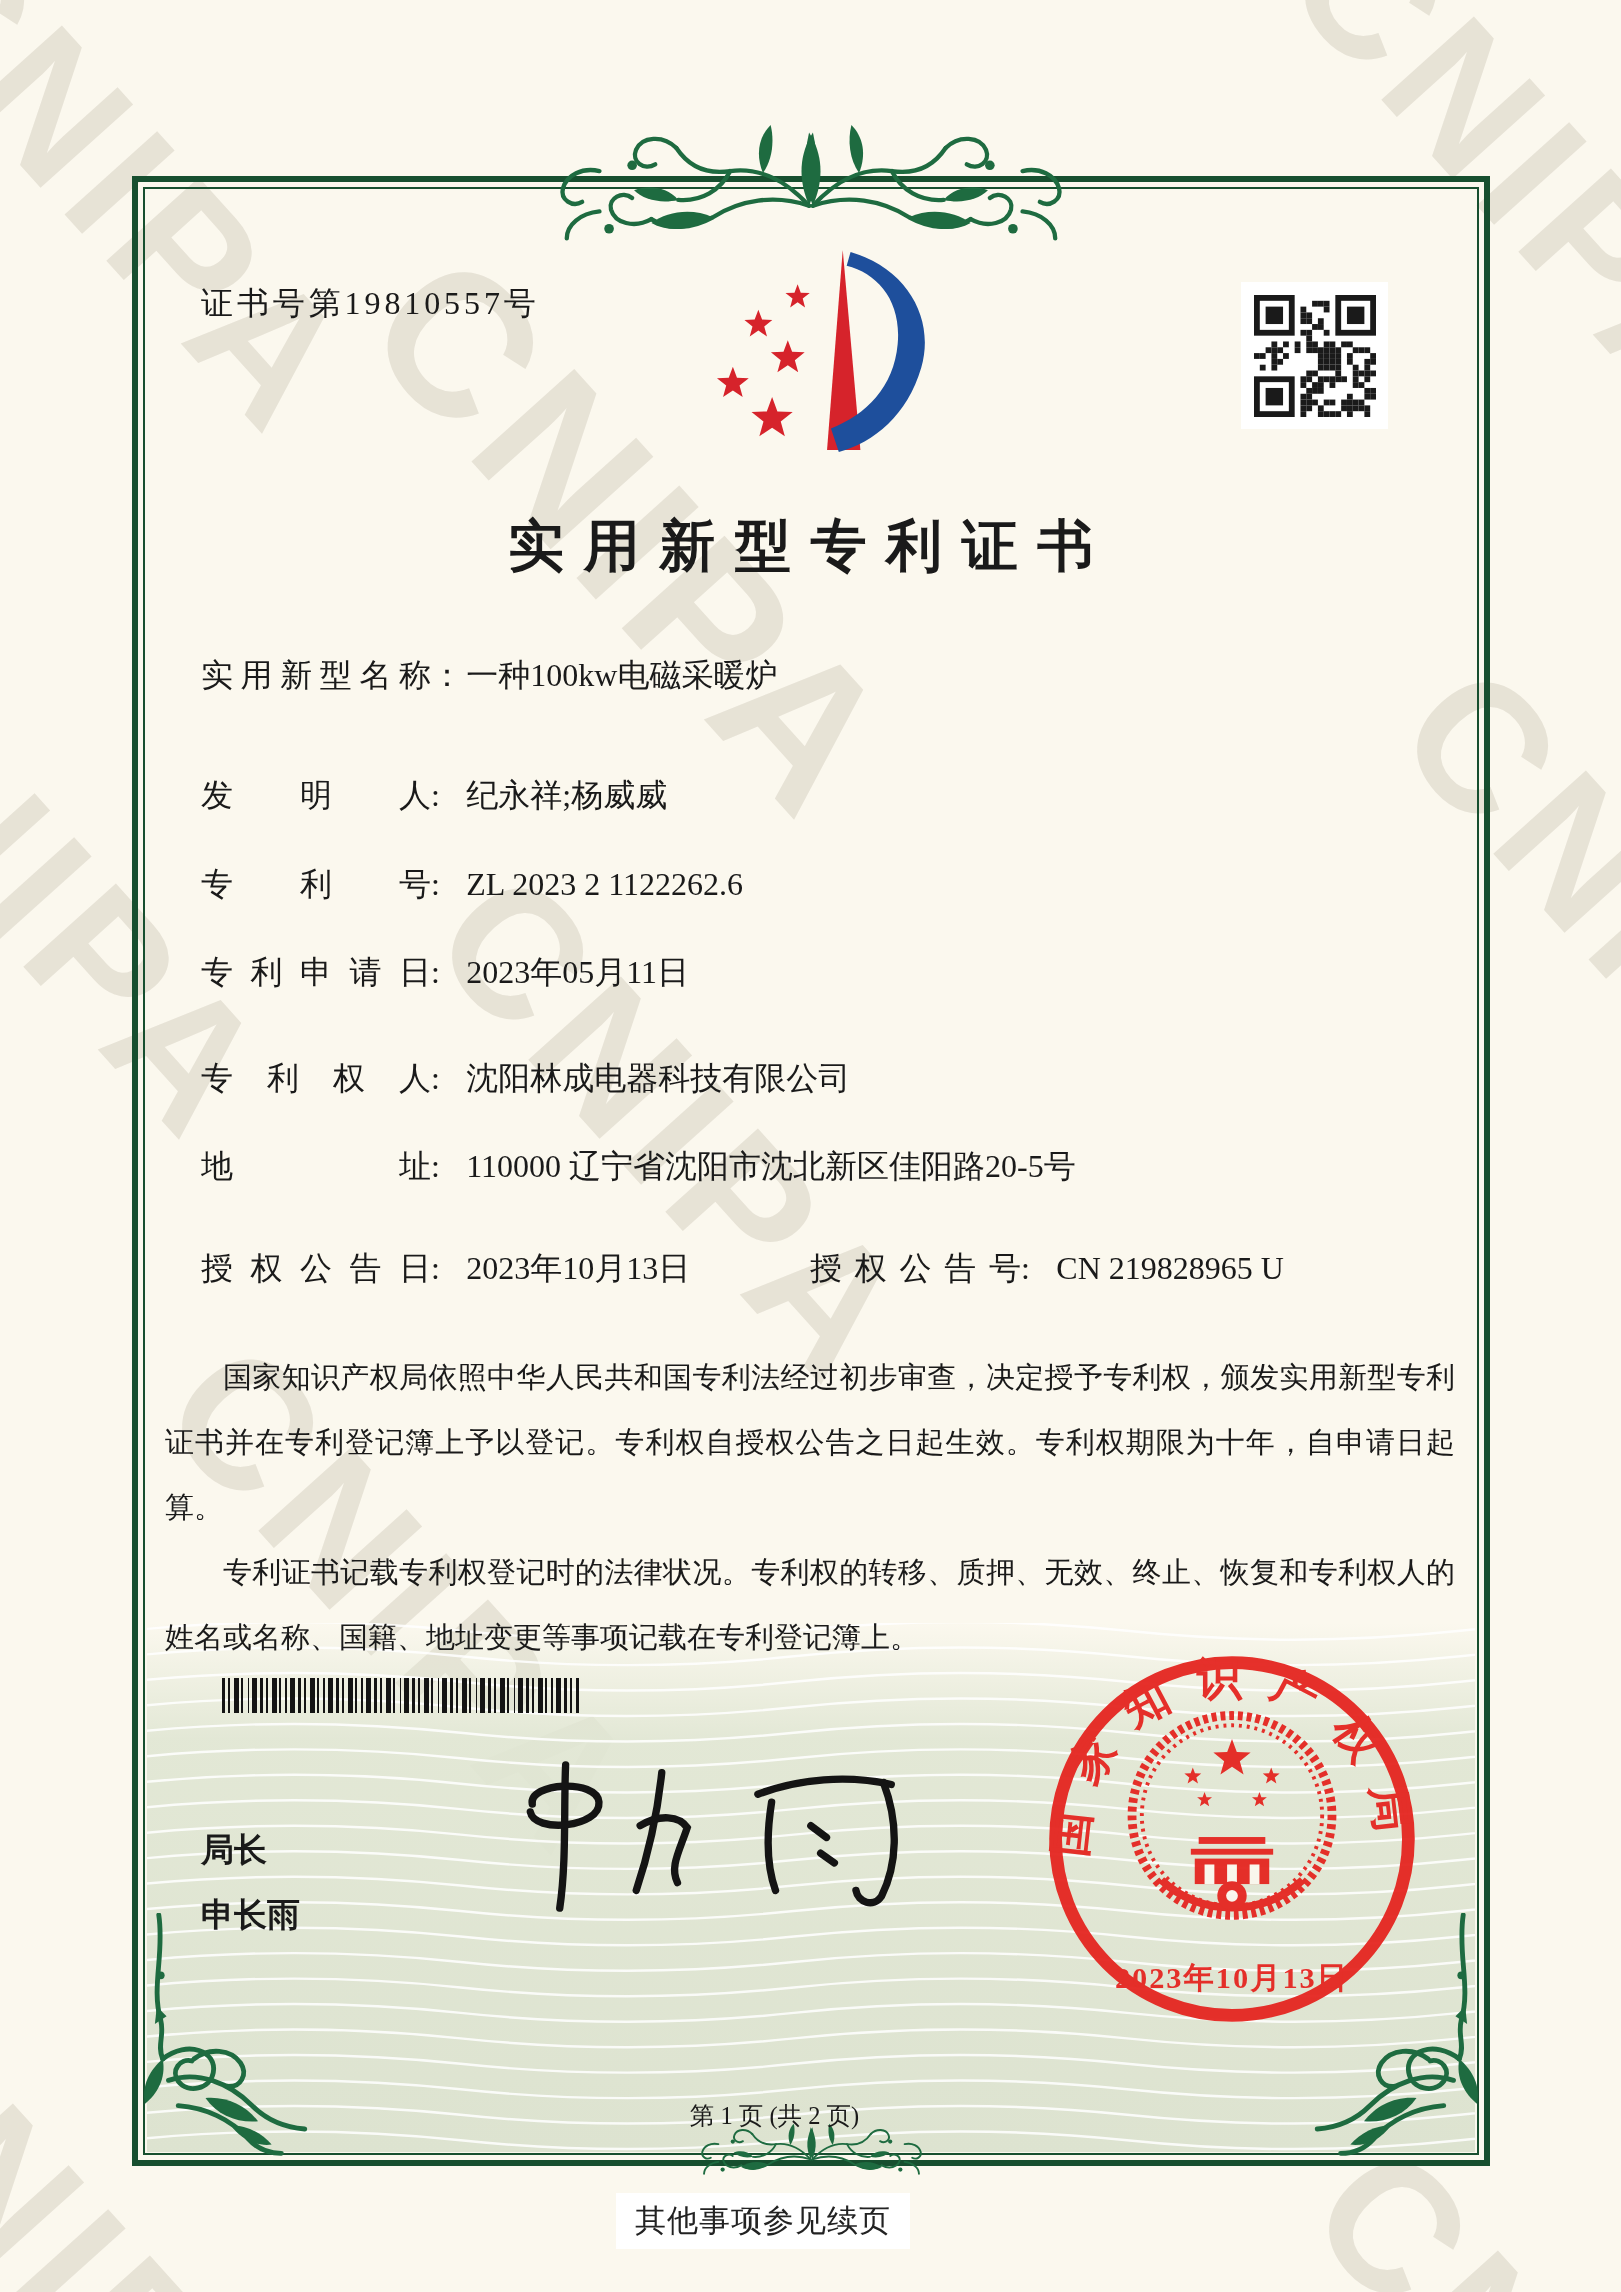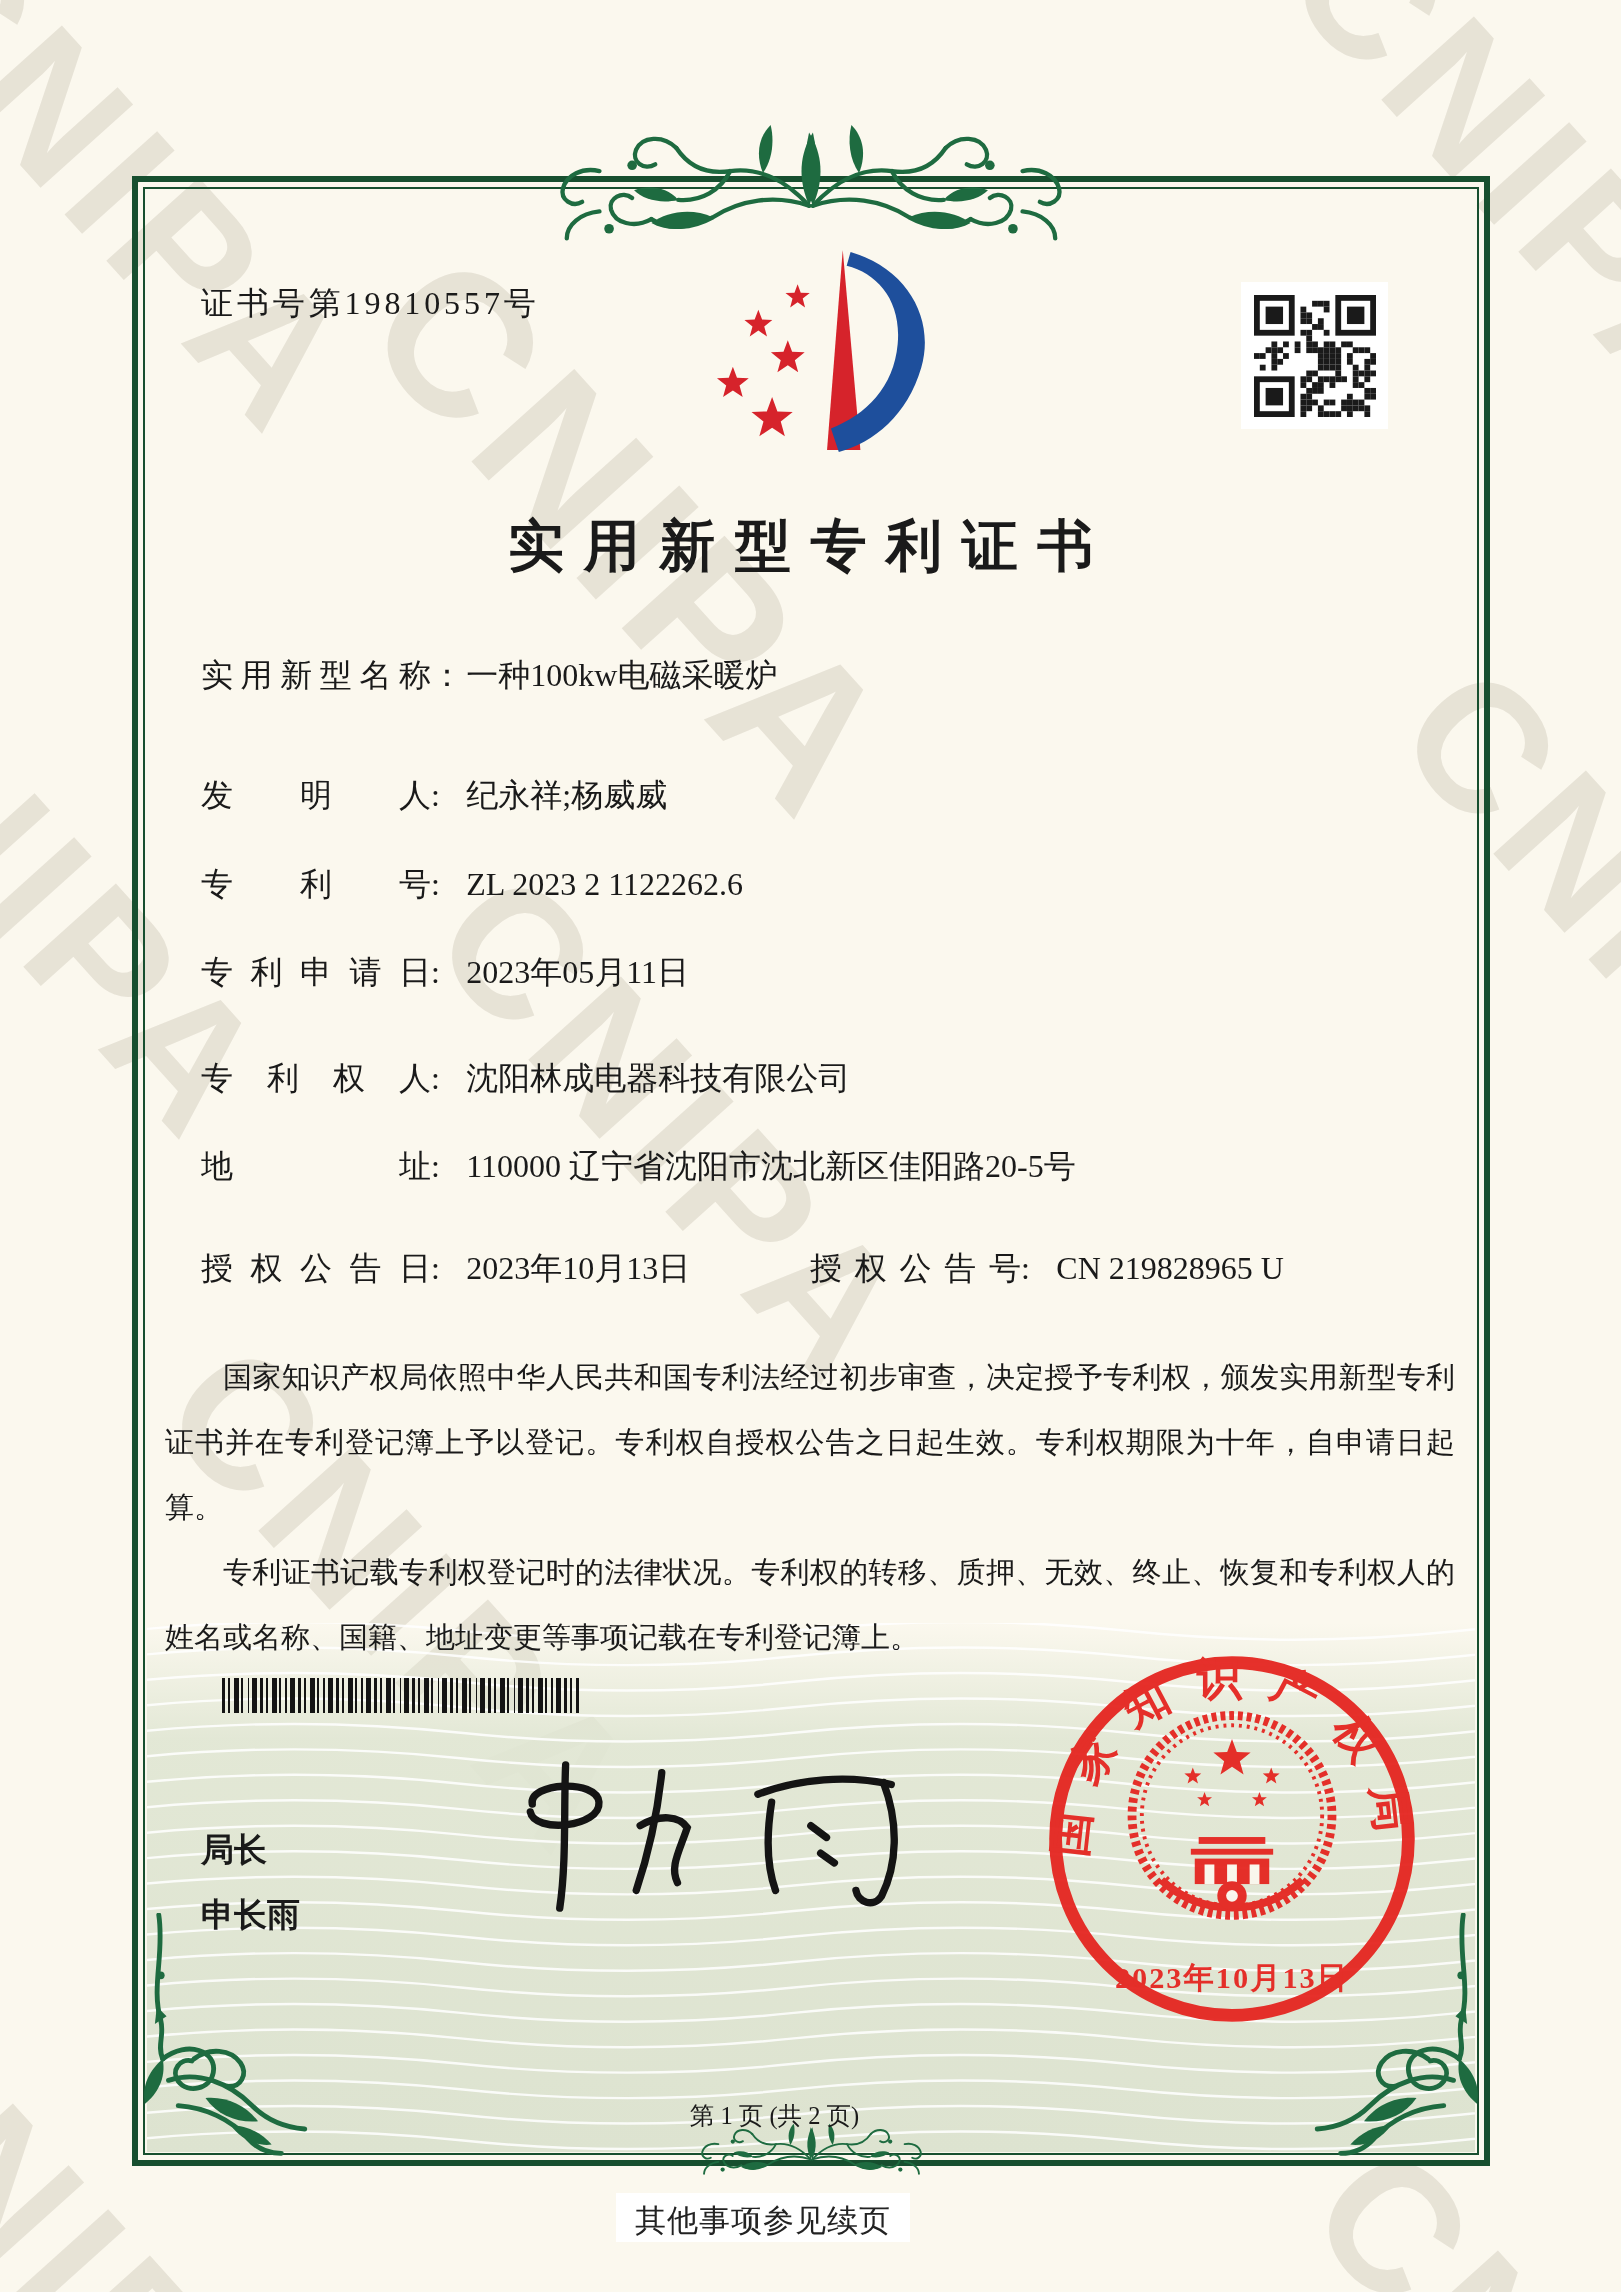--- a/index.html
+++ b/index.html
@@ -55,21 +55,21 @@
   .barcode{position:absolute;left:222px;top:1678px;width:357px;height:35px;z-index:8;
      background:repeating-linear-gradient(90deg,#141414 0 2.9px,transparent 2.9px 5.9px,#141414 5.9px 7.8px,
      transparent 7.8px 11.8px,#141414 11.8px 16.7px,transparent 16.7px 18.6px,#141414 18.6px 20.6px,transparent 20.6px 25.5px,
      #141414 25.5px 27.4px,transparent 27.4px 30px,#141414 30px 35px,transparent 35px 38px);}
   .duty,.name{position:absolute;left:201px;font-family:"Liberation Sans",sans-serif;
               font-weight:bold;font-size:33px;z-index:8;margin-top:9px;}
   .duty{top:1819px;} .name{top:1884px;}
   .signature{position:absolute;left:495px;top:1753px;width:461px;height:165px;z-index:8;}
   .seal{position:absolute;left:1036px;top:1643px;width:392px;height:392px;z-index:9;opacity:.94;}
   .pagenum{position:absolute;left:0;width:1549px;top:2099px;text-align:center;font-size:24.5px;z-index:8;}
-  .note-band{position:absolute;left:616px;top:2193px;width:294px;height:49px;background:#ffffff;
+  .note-band{position:absolute;left:616px;top:2193px;width:294px;height:56px;background:#ffffff;
              z-index:8;text-align:center;}
   .note-band span{font-size:31px;line-height:55px;letter-spacing:1px;color:#222;}
   .seal text{font-family:"Liberation Serif",serif;font-weight:bold;}
 </style>
 </head>
 <body>
 
 <div class="page">
 
   <div class="wm wm-a">CNIPA</div>

